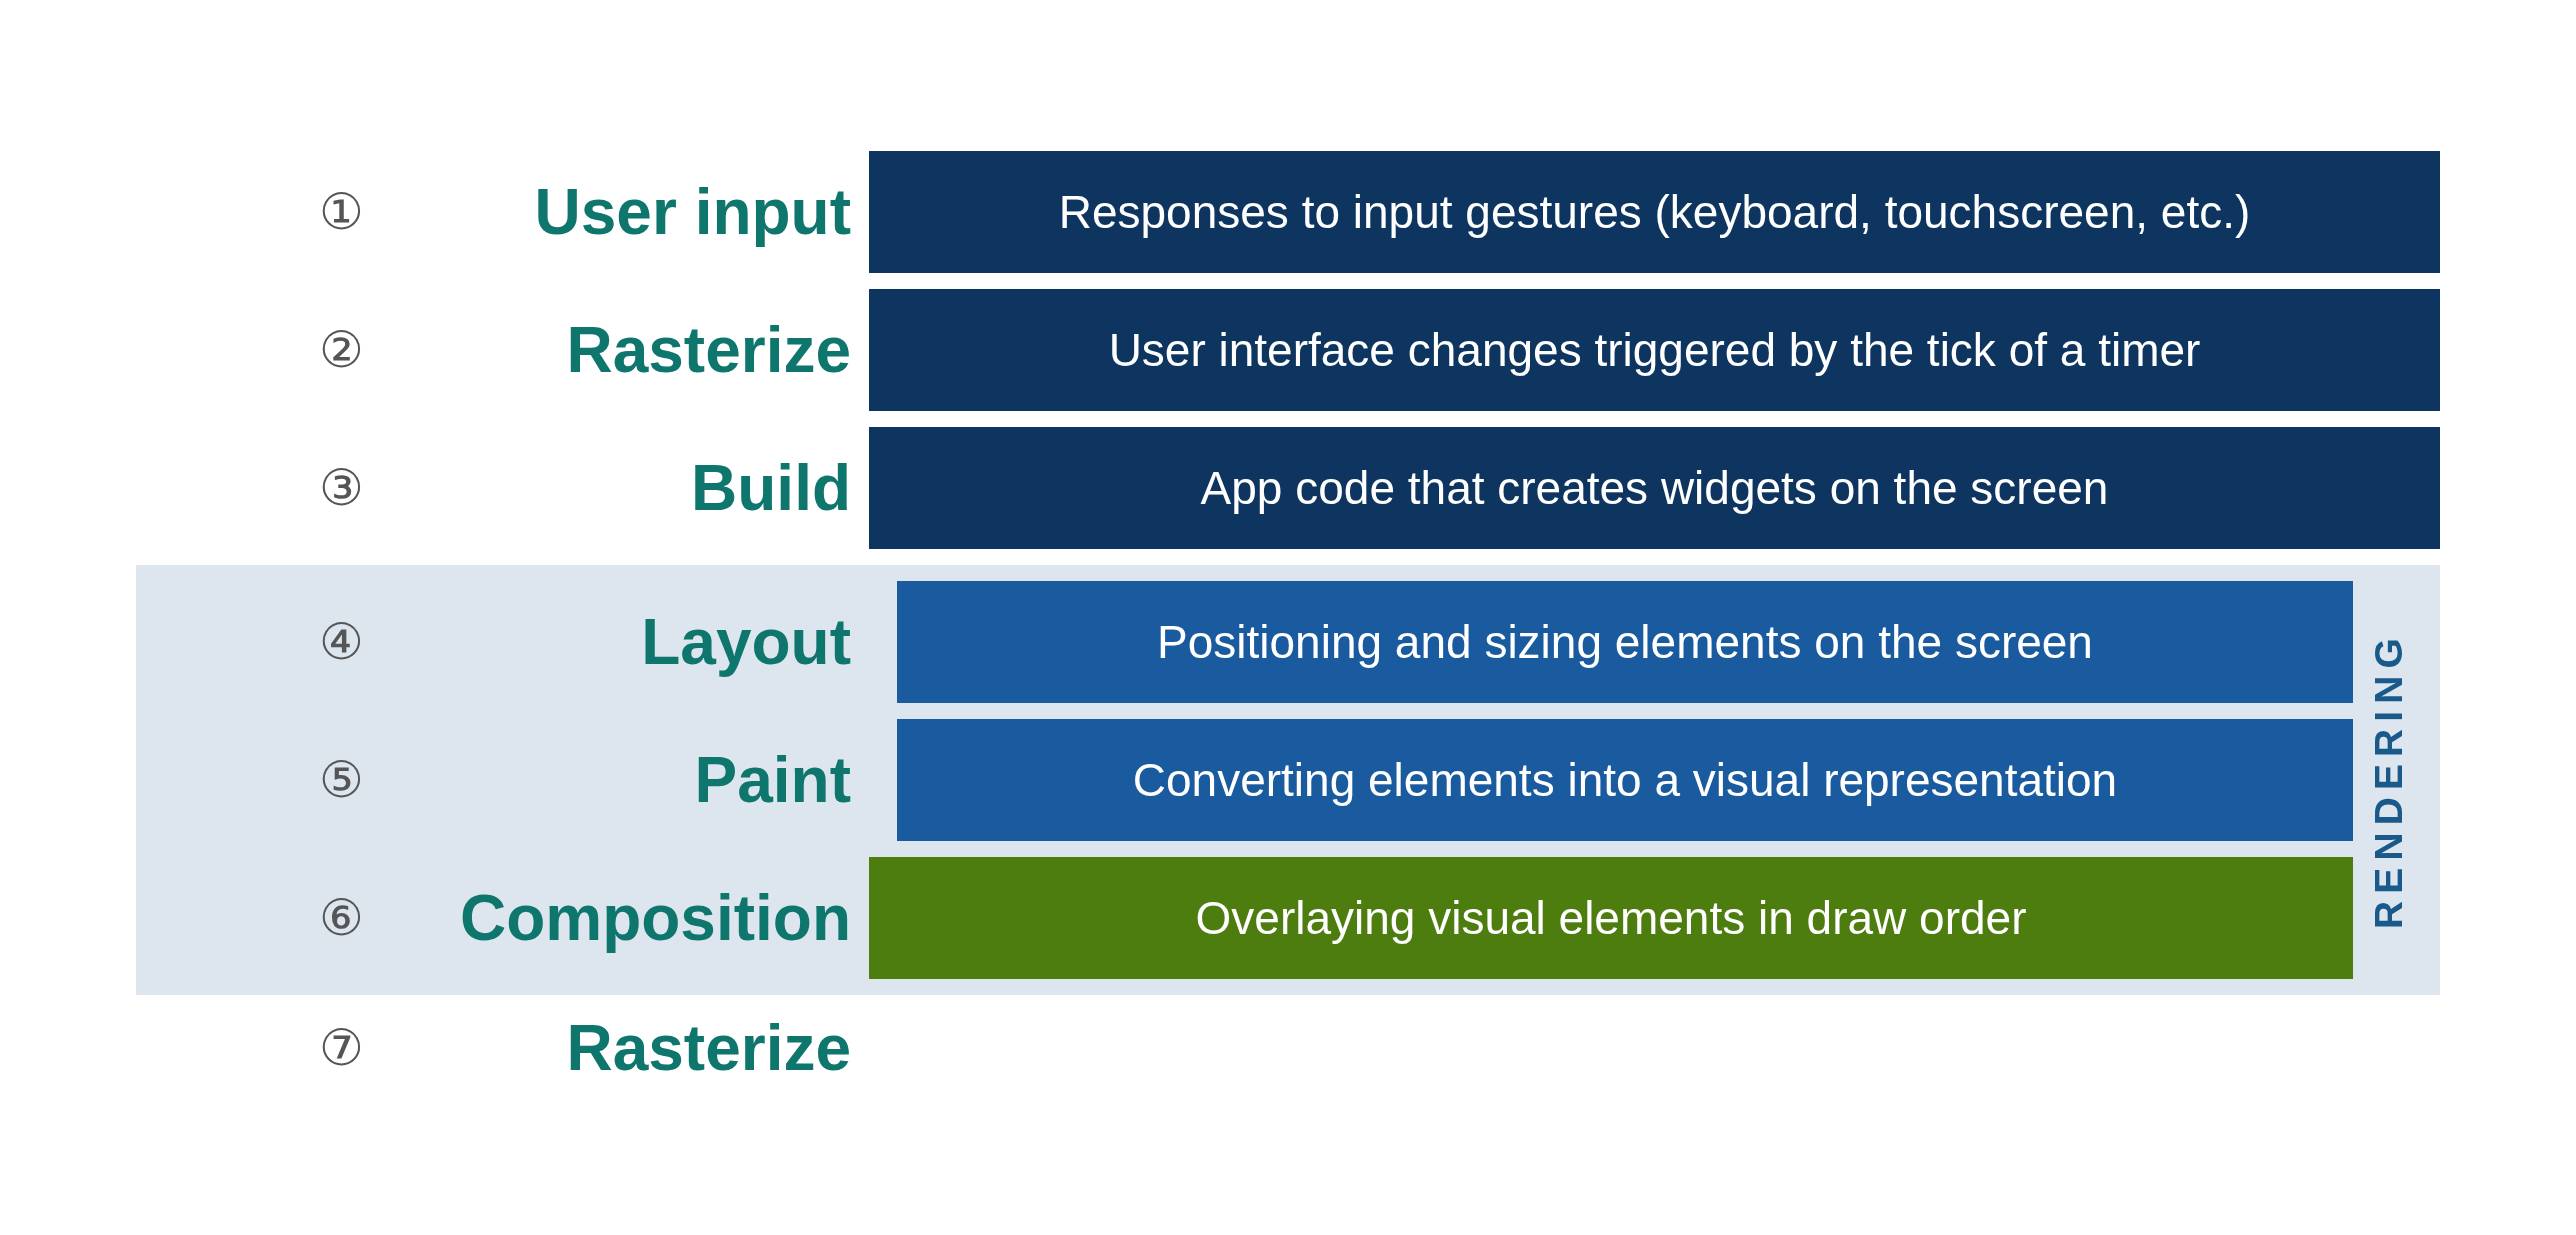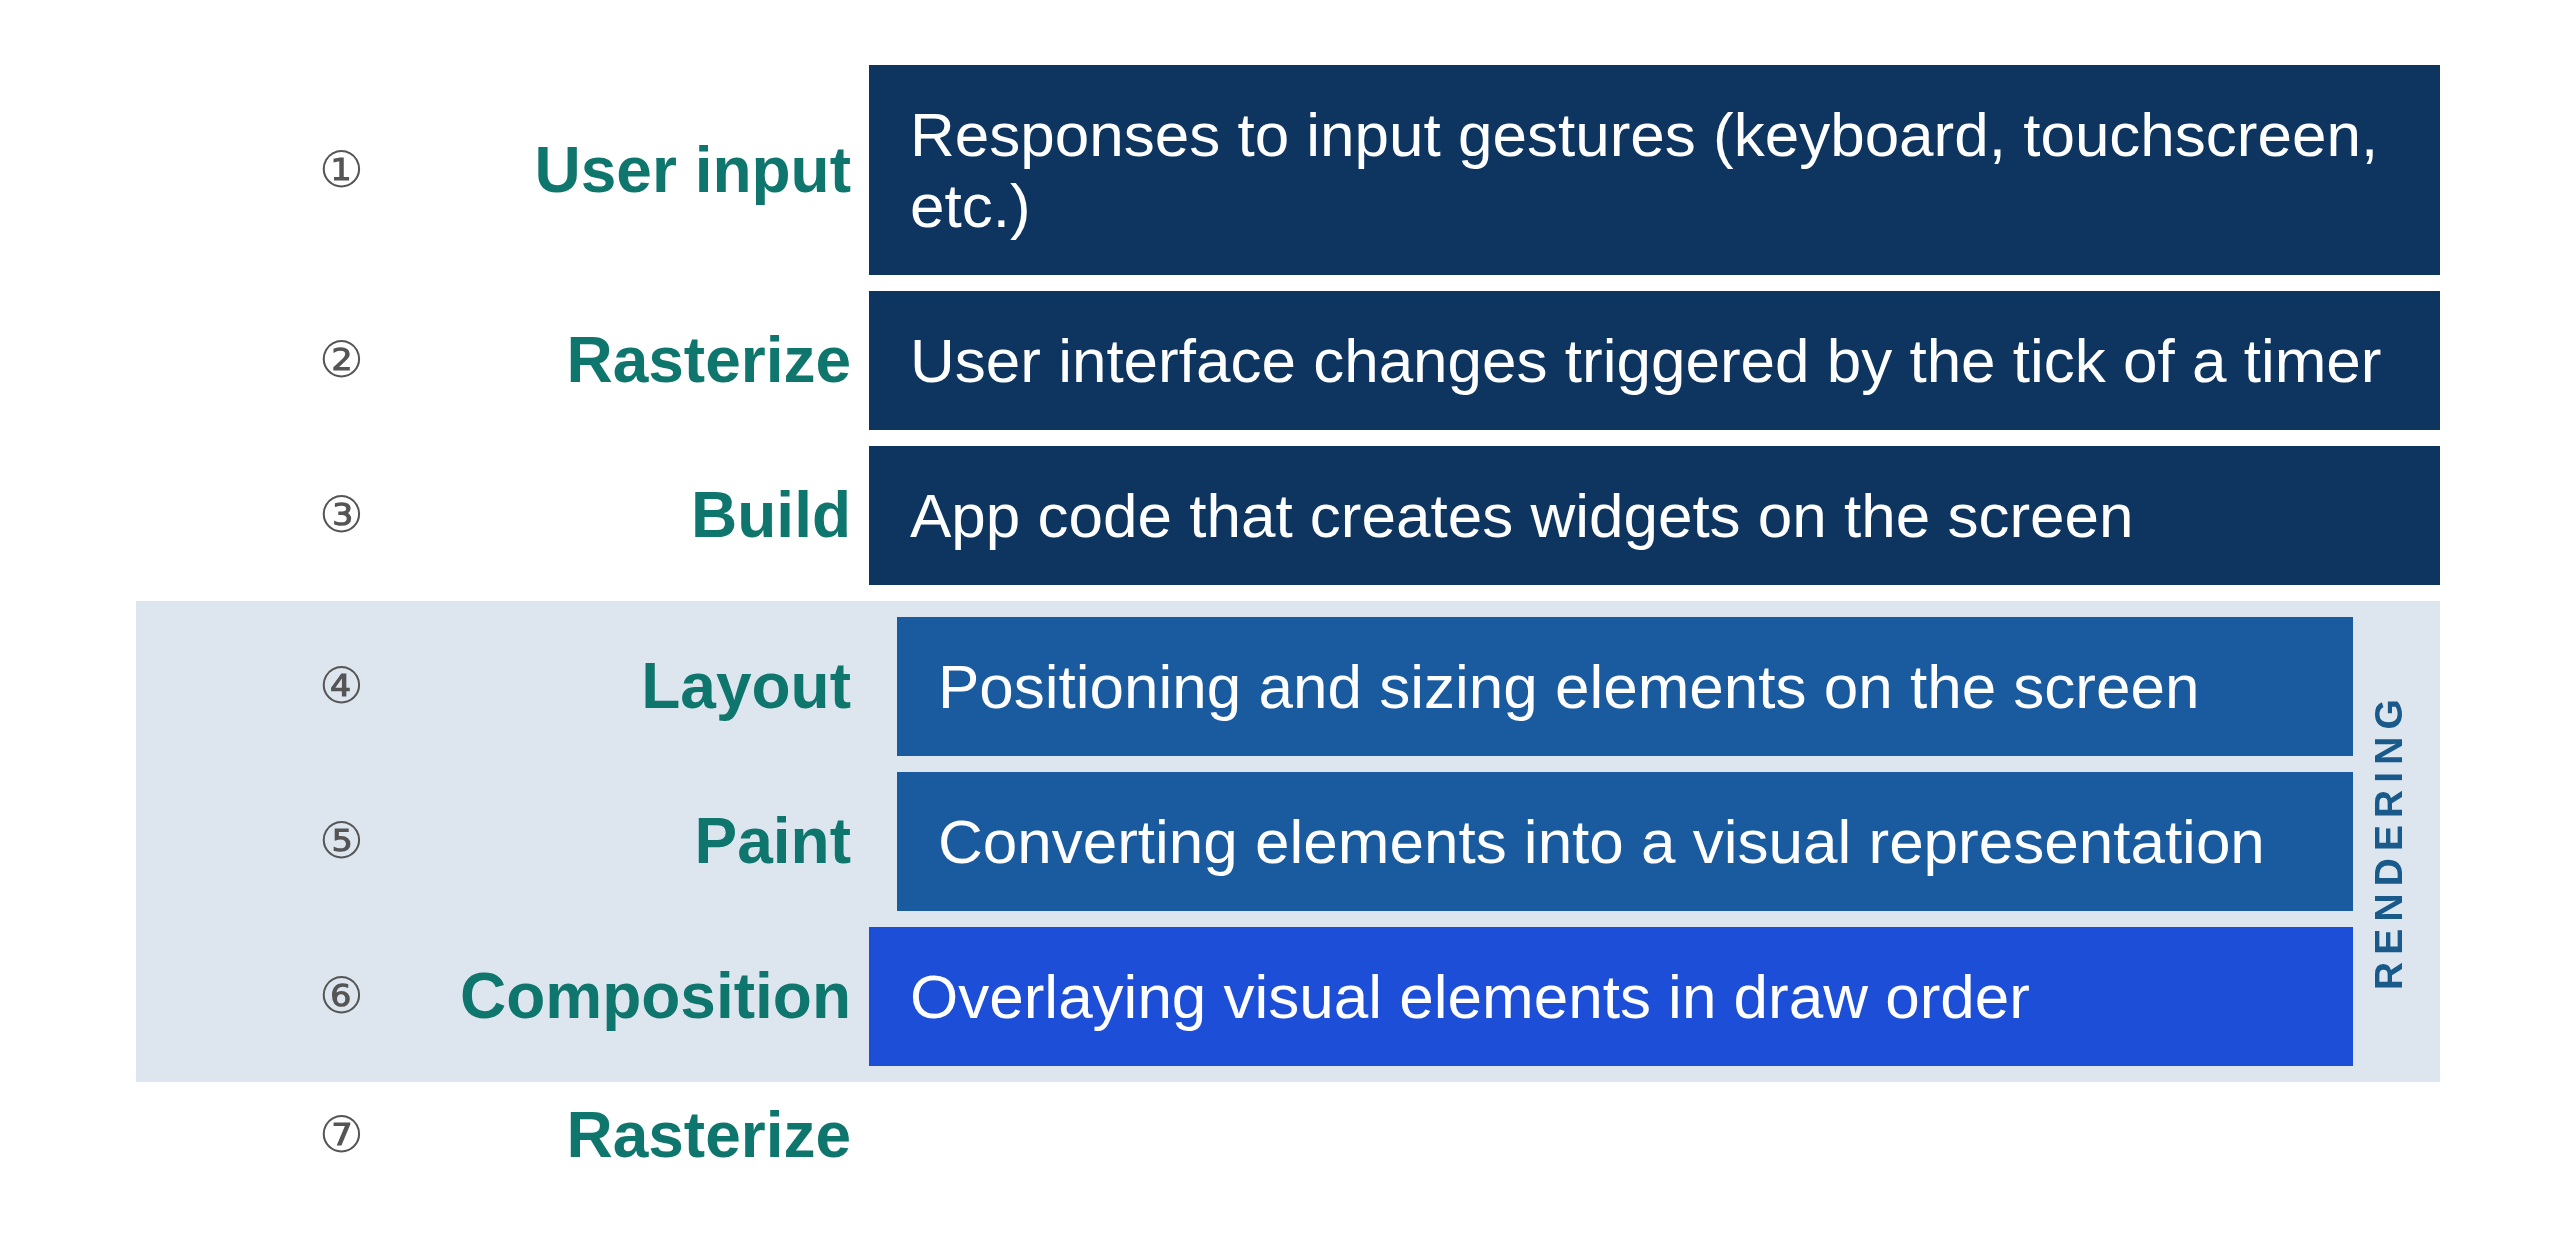--- a/index.html
+++ b/index.html
@@ -54,42 +54,43 @@
     .step-label {
       font-size: 64px;
       font-weight: 700;
       color: #0f766e;
       text-align: right;
       min-width: 447px;
     }
 
     .step-description-box {
       flex: 1;
-      padding: 34px 41px;
-      font-size: 62px;
+      padding: 34px 57px;
+      font-size: 46px;
       font-weight: 400;
       color: #ffffff;
       display: flex;
       align-items: center;
+      justify-content: center;
     }
 
     
     .dark-navy {
       background-color: #0d3560;
     }
 
     
     .medium-blue {
       background-color: #1a5a9e;
       margin-left: 28px;
     }
 
     
     .light-blue {
-      background-color: #1d4ed8;
+      background-color: #4d7c0f;
     }
 
     
     .rendering-section {
       background-color: #dde6ef;
       padding: 16px 16px 16px 0;
       display: flex;
       align-items: stretch;
       margin-bottom: 16px;
       position: relative;

